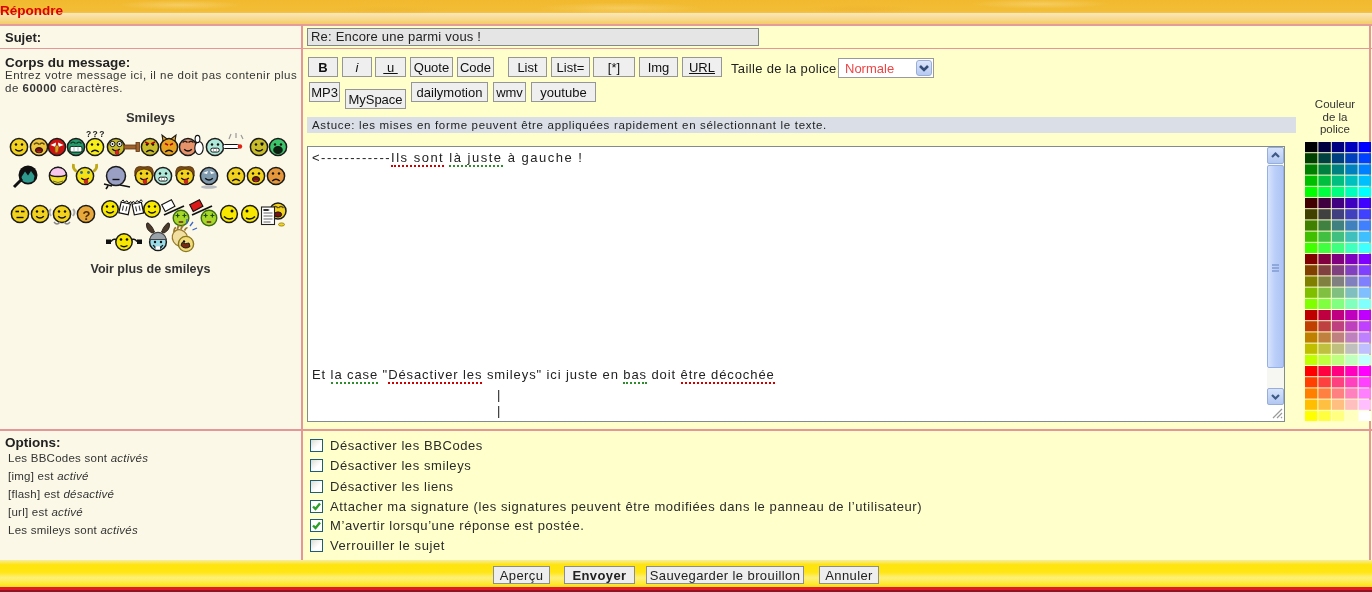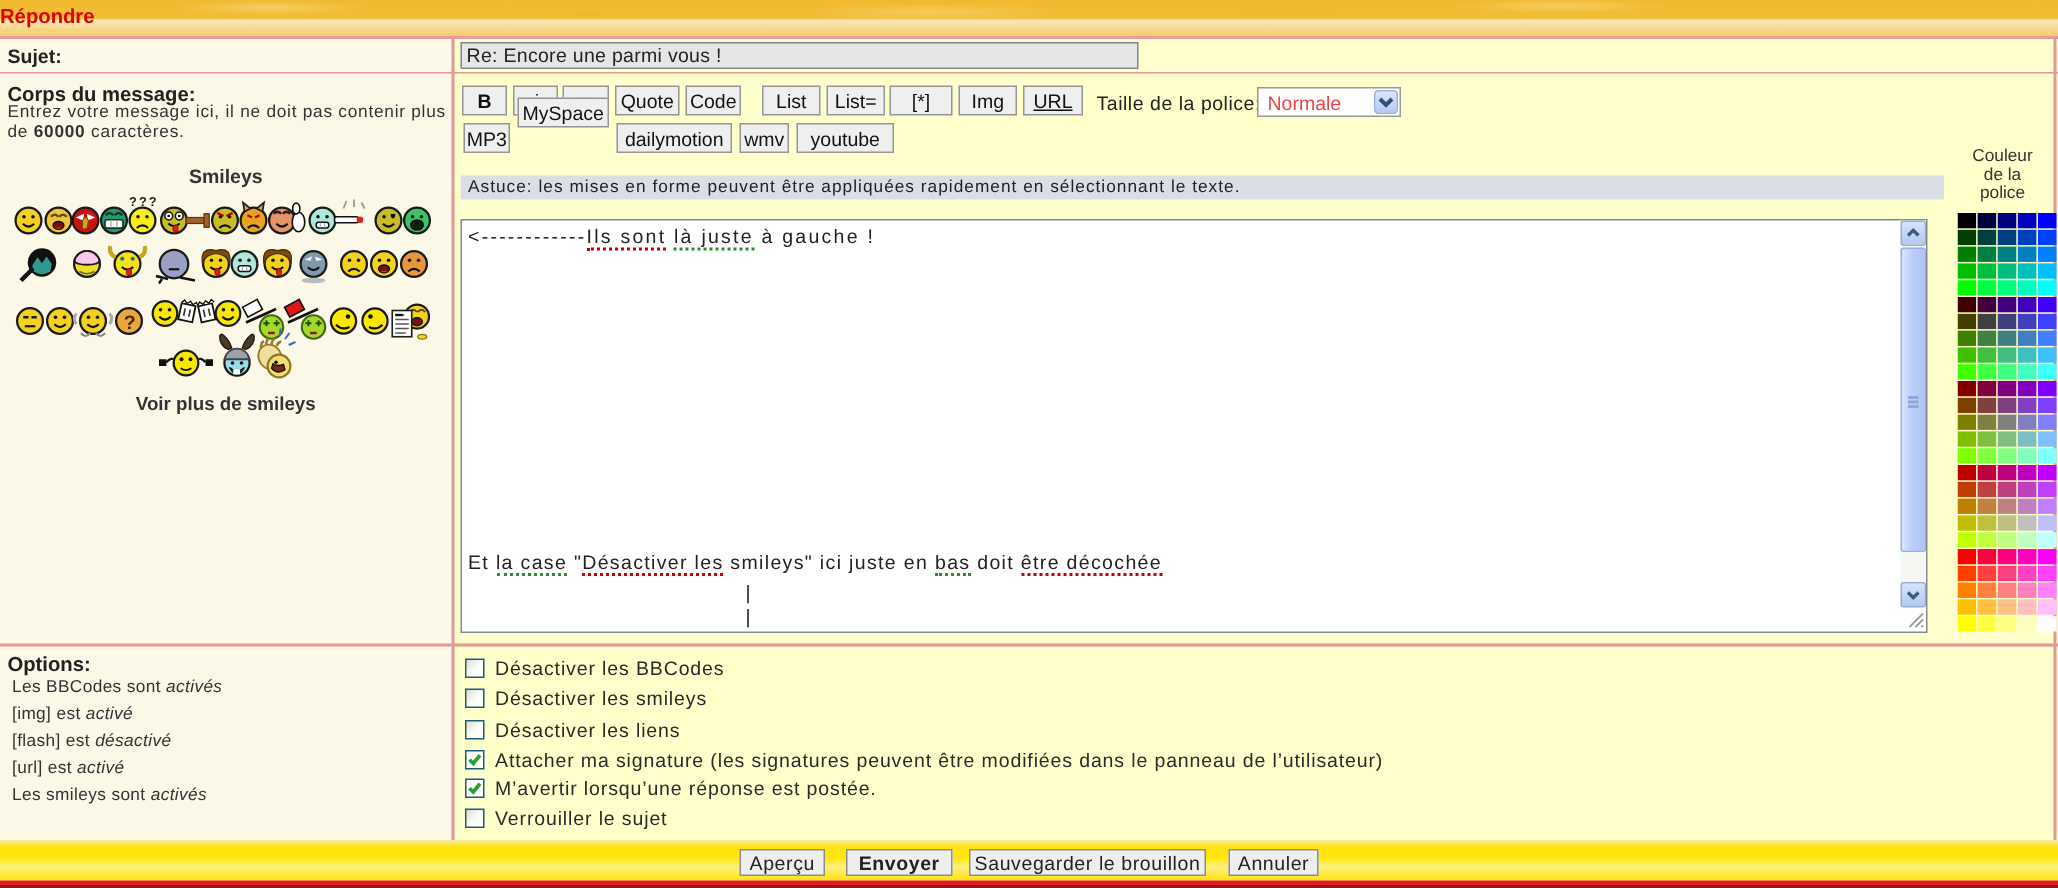--- a/index.html
+++ b/index.html
@@ -307,21 +307,21 @@
 <div class="btn" style="left:342px;top:57px;width:30px;"><i>i</i></div>
 <div class="btn" style="left:375px;top:57px;width:31px;"><u>&nbsp;u&nbsp;</u></div>
 <div class="btn" style="left:410px;top:57px;width:43px;">Quote</div>
 <div class="btn" style="left:457px;top:57px;width:37px;">Code</div>
 <div class="btn" style="left:508px;top:57px;width:39px;">List</div>
 <div class="btn" style="left:551px;top:57px;width:39px;">List=</div>
 <div class="btn" style="left:593px;top:57px;width:42px;">[*]</div>
 <div class="btn" style="left:639px;top:57px;width:39px;">Img</div>
 <div class="btn" style="left:682px;top:57px;width:40px;"><u>URL</u></div>
 <div class="btn" style="left:309px;top:82px;width:31px;">MP3</div>
-<div class="btn" style="left:345px;top:65px;width:61px;">MySpace</div>
+<div class="btn" style="left:345px;top:89px;width:61px;">MySpace</div>
 <div class="btn" style="left:411px;top:82px;width:77px;">dailymotion</div>
 <div class="btn" style="left:493px;top:82px;width:33px;">wmv</div>
 <div class="btn" style="left:531px;top:82px;width:65px;">youtube</div>
 <div class="abs" style="left:731px;top:61px;font-size:13px;color:#222;letter-spacing:0.35px;">Taille de la police:</div>
 <div class="abs" style="left:838px;top:58px;width:96px;height:20px;background:#fff;border:1px solid #9a9a9a;box-sizing:border-box;">
 <div class="abs" style="left:6px;top:2px;font-size:13px;color:#ef4444;">Normale</div>
 <div class="abs" style="right:1px;top:1px;width:16px;height:16px;border-radius:3px;background:linear-gradient(180deg,#dce6fb,#b6c9f0);border:1px solid #98aed6;box-sizing:border-box;">
 <svg width="14" height="14" viewBox="0 0 14 14" style="display:block">
         <path d="M 3 5 L 7 9 L 11 5" fill="none" stroke="#334f77" stroke-width="2.6"></path>
       </svg>

